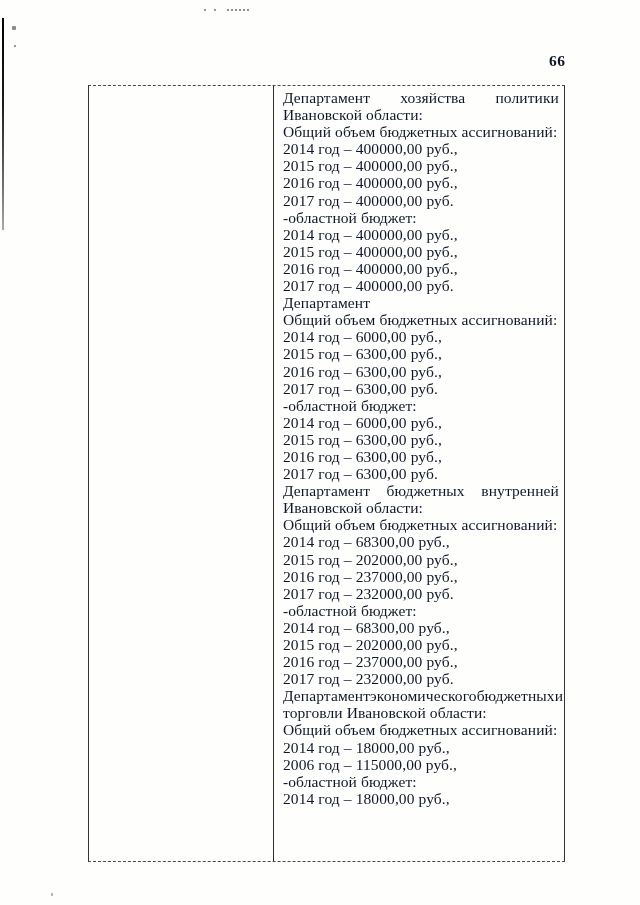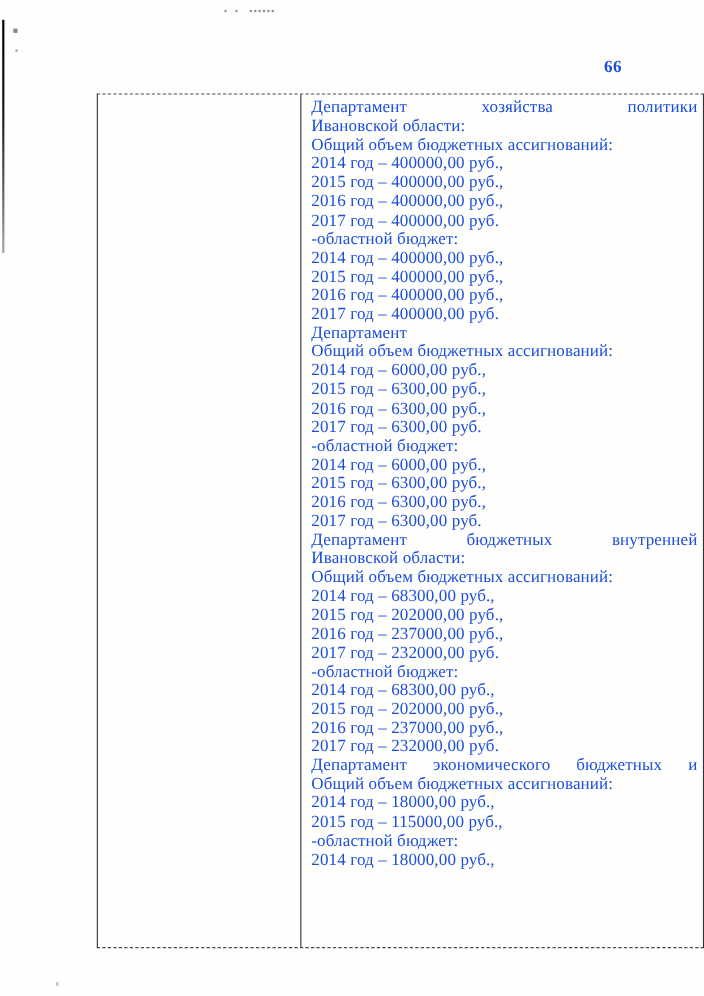--- a/index.html
+++ b/index.html
@@ -3,21 +3,21 @@
 <meta charset="utf-8">
 <style>
   html, body { margin:0; padding:0; background:#ffffff; }
   .page {
     position: relative;
     width: 640px;
     height: 905px;
     background: #fefefd;
     overflow: hidden;
     font-family: "Liberation Serif", "DejaVu Serif", serif;
-    color: #1d4ed8;
+    color: #0f172a;
   }
 
   
   .edge-line {
     position: absolute;
     left: 2px; top: 18px;
     width: 2px; height: 212px;
     background: linear-gradient(#000 0%, #1c1c1c 40%, #6e6e6e 78%, #a8a8a8 100%);
   }
   .spec-a { position: absolute; left: 12px; top: 26px; width: 4px; height: 4px; background: #8a8a8a; border-radius: 1px; }
@@ -31,21 +31,21 @@
     position: absolute;
     left: 549px; top: 52px;
     font-size: 15.5px;
     font-weight: bold;
     letter-spacing: 0.5px;
   }
 
   .doc-table {
     position: absolute;
     left: 88px; top: 85px;
-    width: 552px; height: 777px;
+    width: 477px; height: 777px;
     box-sizing: border-box;
     display: flex;
     border-left: 1.5px solid #353535;
     border-right: 1.5px solid #353535;
     border-top: 1.5px dashed #4a4a4a;
     border-bottom: 1.5px dashed #4a4a4a;
     justify-content: flex-end;
   }
   .col-left {
     width: 185px;
@@ -134,21 +134,22 @@
         <div class="line">2014 год – 68300,00 руб.,</div>
         <div class="line">2015 год – 202000,00 руб.,</div>
         <div class="line">2016 год – 237000,00 руб.,</div>
         <div class="line">2017 год – 232000,00 руб.</div>
         <div class="line jline">
           <span>Департамент</span>
           <span>экономического</span>
           <span>бюджетных</span>
           <span>и</span>
         </div>
+        <div class="line">торговли Ивановской области:</div>
         <div class="line">Общий объем бюджетных ассигнований:</div>
         <div class="line">2014 год – 18000,00 руб.,</div>
-        <div class="line">2015 год – 115000,00 руб.,</div>
+        <div class="line">2006 год – 115000,00 руб.,</div>
         <div class="line">-областной бюджет:</div>
         <div class="line">2014 год – 18000,00 руб.,</div>
       </div>
   </div>
 
 </div>
 
 </body></html>

